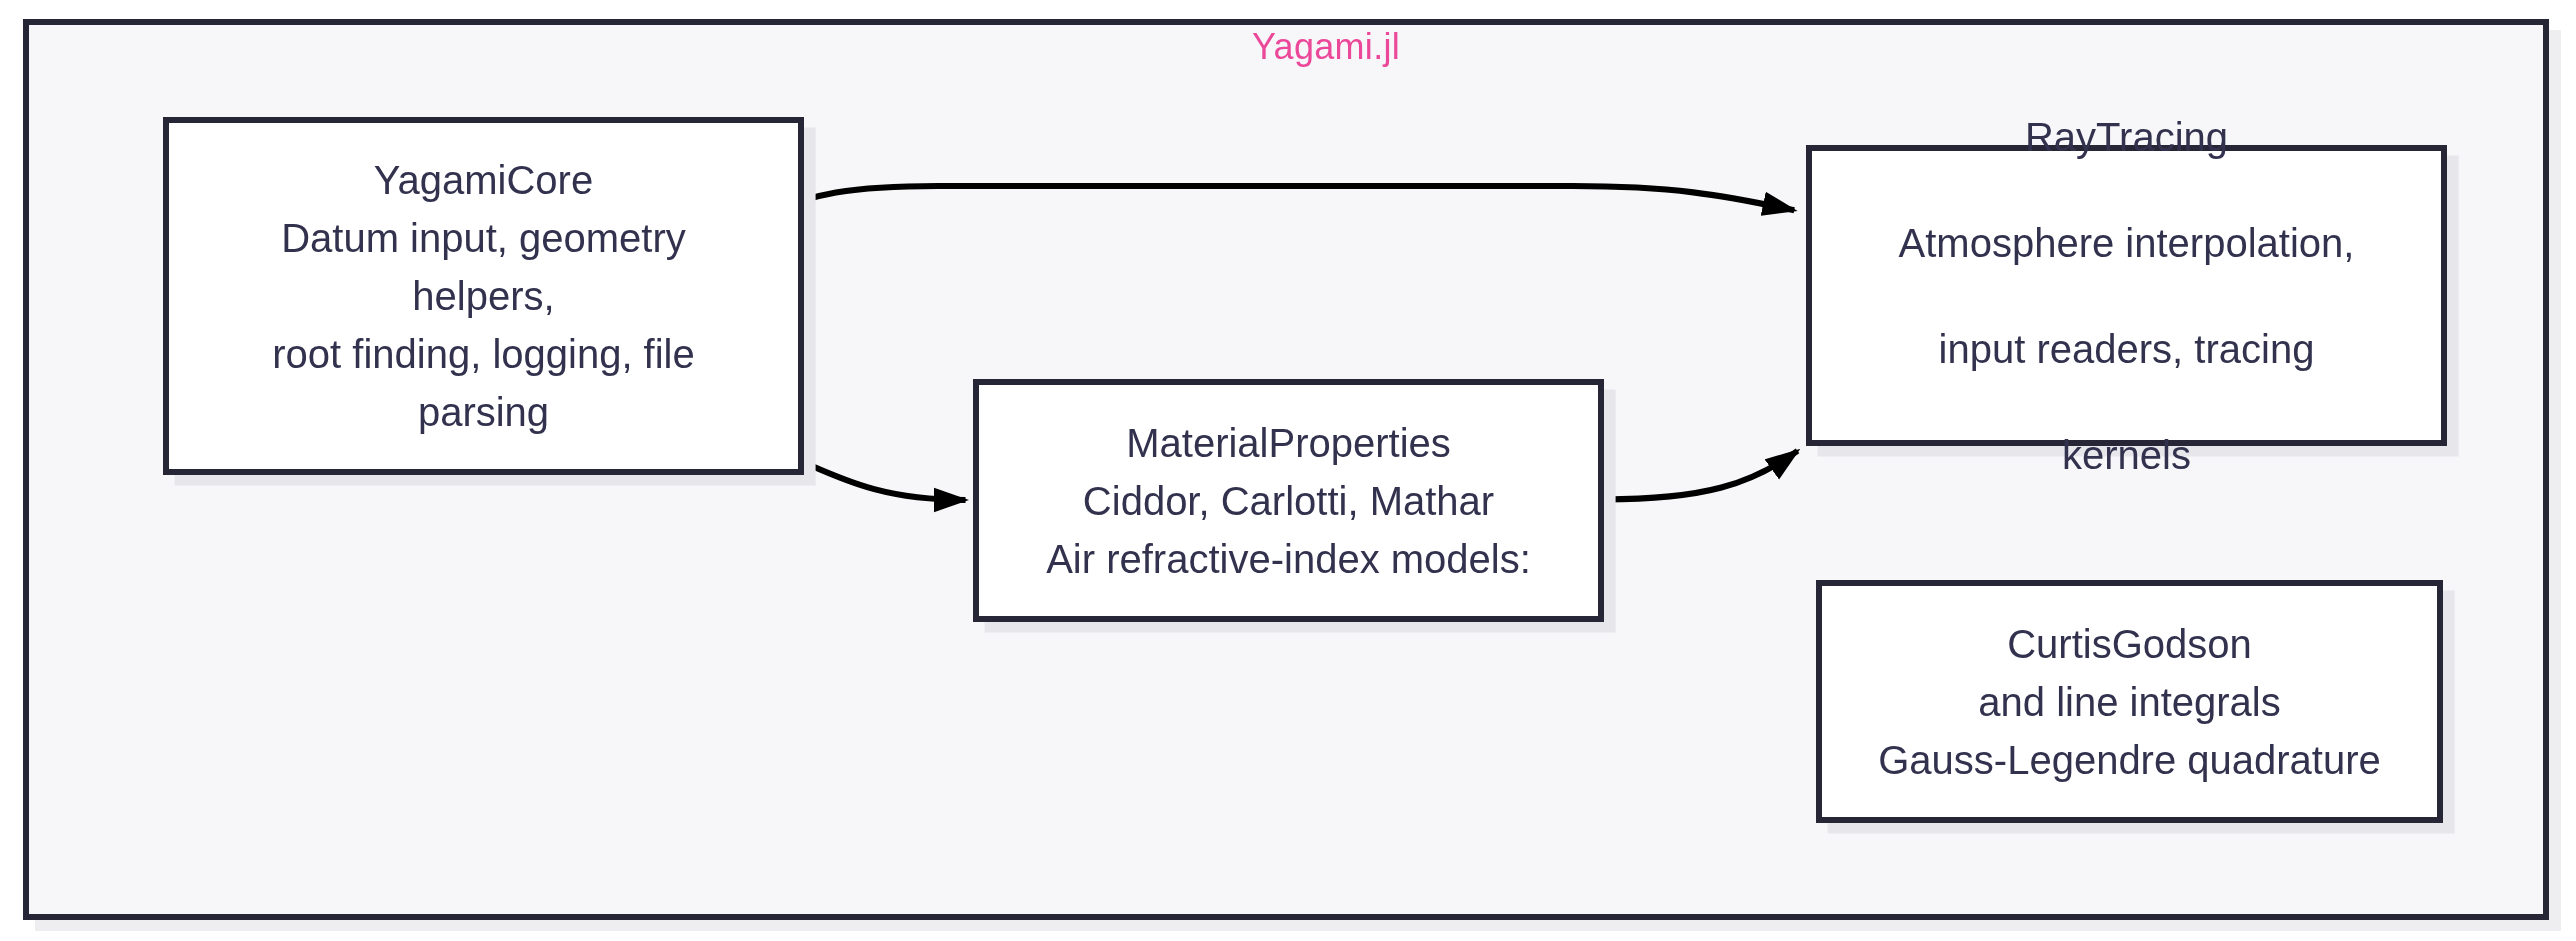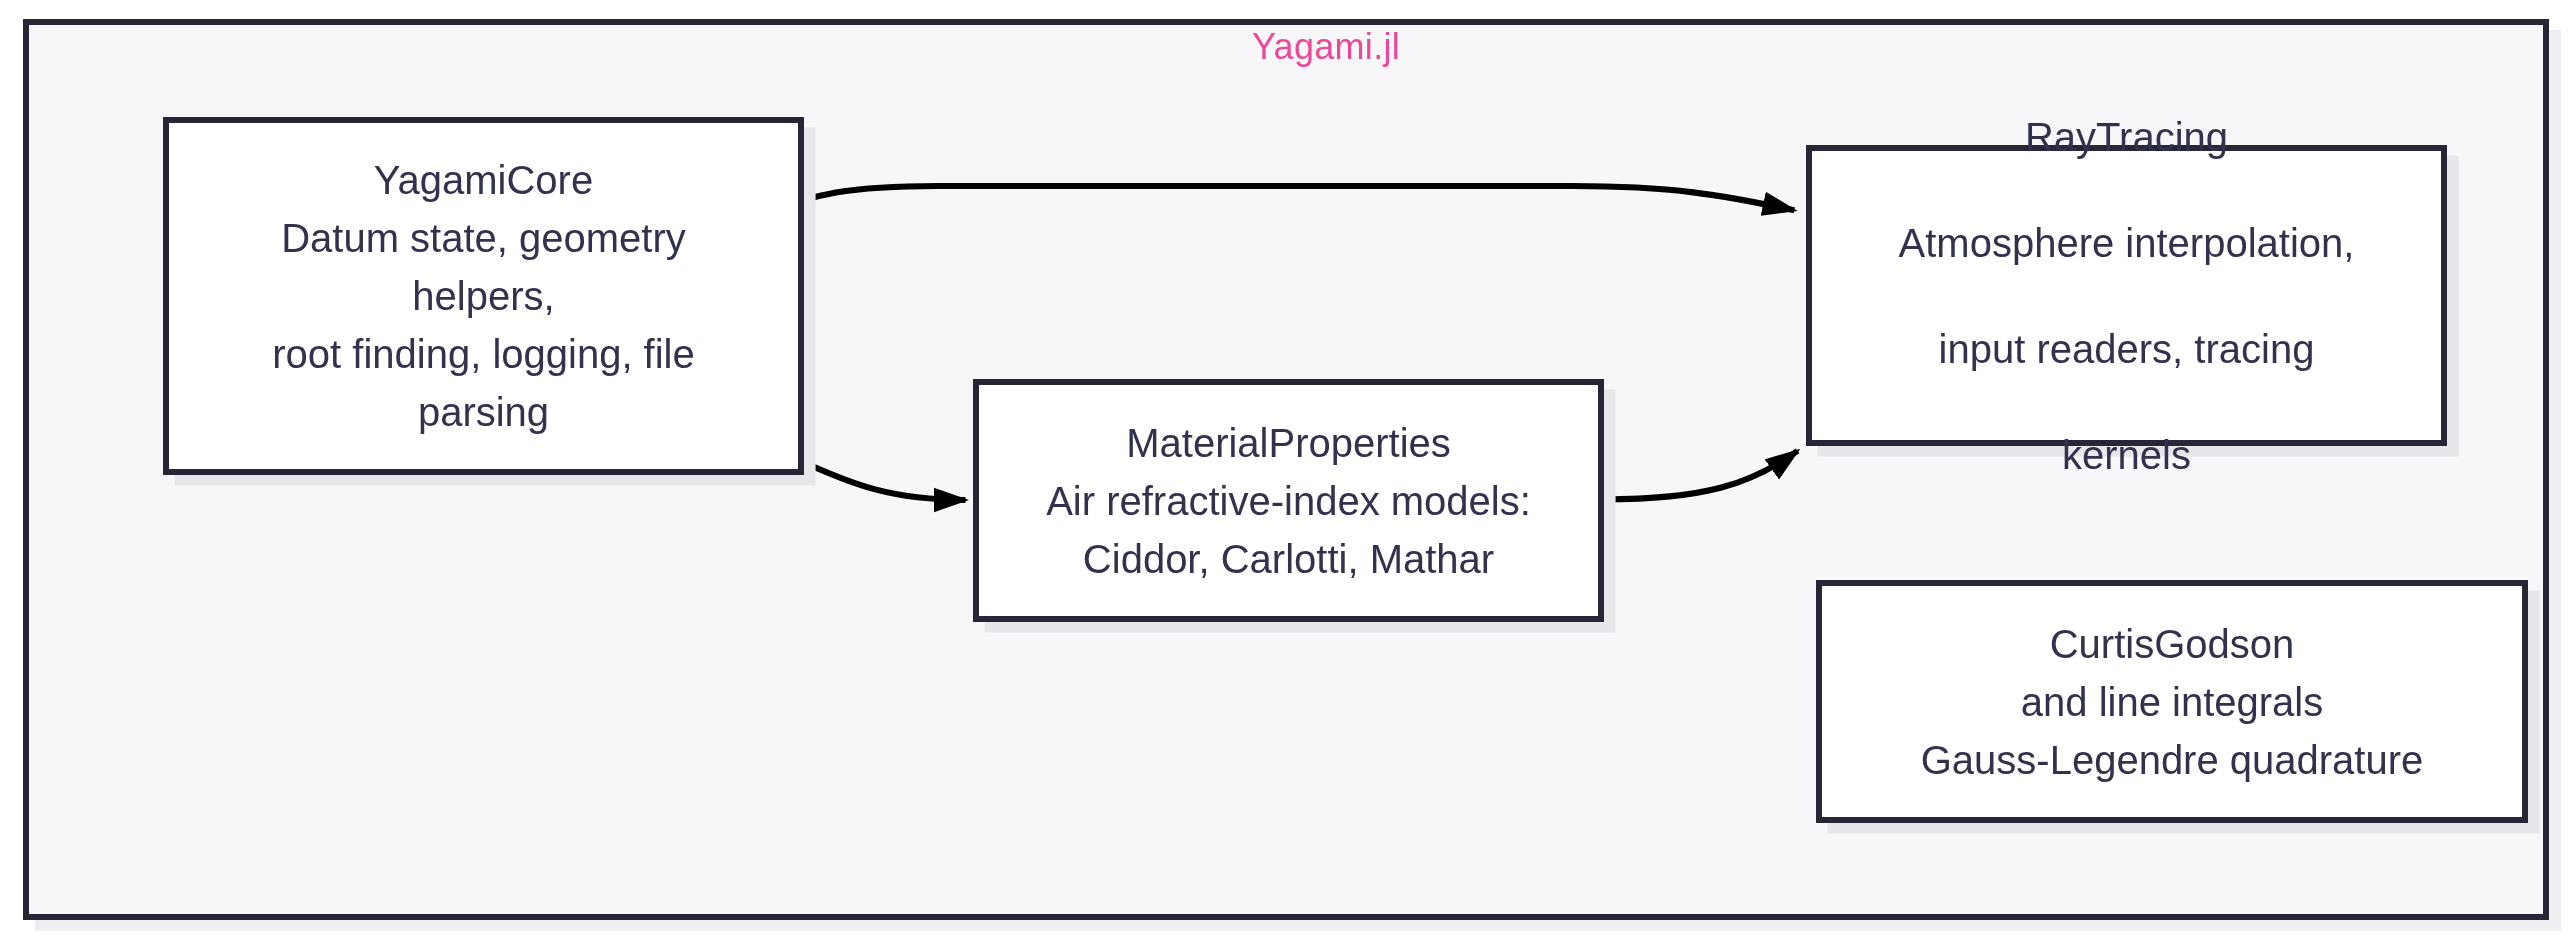--- a/index.html
+++ b/index.html
@@ -40,21 +40,21 @@
     text-align:center;
     color:#32324e;
     font-size:40px; line-height:58px;
     white-space:nowrap;
   }
   .node .line { white-space:nowrap; }
 
   #node-yagamicore        { left:127px;  top:117px;  width:641px; height:358px;margin-left:36px; }
   #node-materialproperties{ left:973px; top:379px;  width:631px; height:243px; }
   #node-raytracing        { left:1806px; top:145px;  width:641px; height:301px;gap:48px; }
-  #node-curtisgodson      { left:1816px; top:580px; width:712px; height:243px; }
+  #node-curtisgodson      { left:1816px; top:580px; width:627px; height:243px; }
 
   .edges {
     position:absolute; left:0; top:0;
     width:2576px; height:942px;
     pointer-events:none;
   }
   .edge {
     fill:none;
     stroke:#000000;
     stroke-width:11px;
@@ -78,30 +78,30 @@
 
     <path class="edge" d="M1392,387 C1470,352 1540,337 1700,337 L2850,337 C3030,337 3120,353 3252,381" marker-end="url(#arrowhead)"></path>
 
     <path class="edge" d="M1392,812 C1500,850 1565,906 1750,906" marker-end="url(#arrowhead)"></path>
 
     <path class="edge" d="M2907,905 C3090,905 3175,877 3258,817" marker-end="url(#arrowhead)"></path>
   </svg>
 
   <div class="node" id="node-yagamicore">
     <div class="line">YagamiCore</div>
-    <div class="line">Datum state, geometry</div>
+    <div class="line">Datum input, geometry</div>
     <div class="line">helpers,</div>
     <div class="line">root finding, logging, file</div>
     <div class="line">parsing</div>
   </div>
 
   <div class="node" id="node-materialproperties">
     <div class="line">MaterialProperties</div>
+    <div class="line">Ciddor, Carlotti, Mathar</div>
     <div class="line">Air refractive-index models:</div>
-    <div class="line">Ciddor, Carlotti, Mathar</div>
   </div>
 
   <div class="node" id="node-raytracing">
     <div class="line">RayTracing</div>
     <div class="line">Atmosphere interpolation,</div>
     <div class="line">input readers, tracing</div>
     <div class="line">kernels</div>
   </div>
 
   <div class="node" id="node-curtisgodson">

